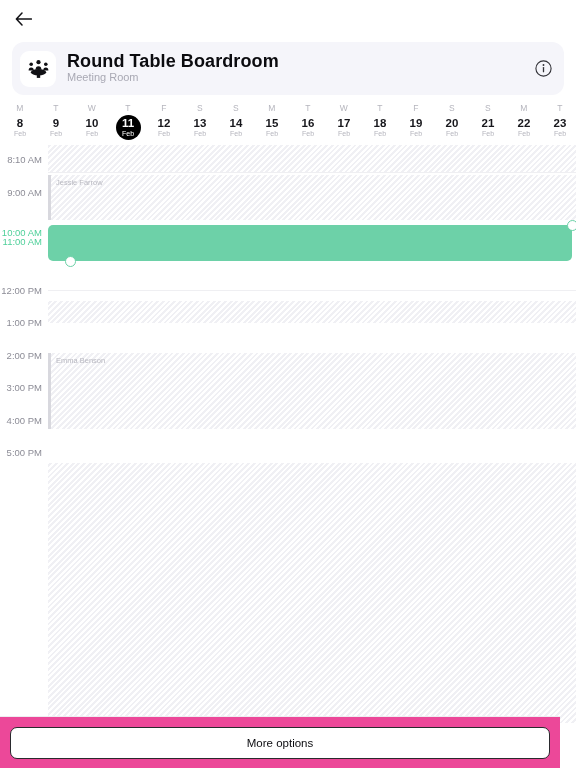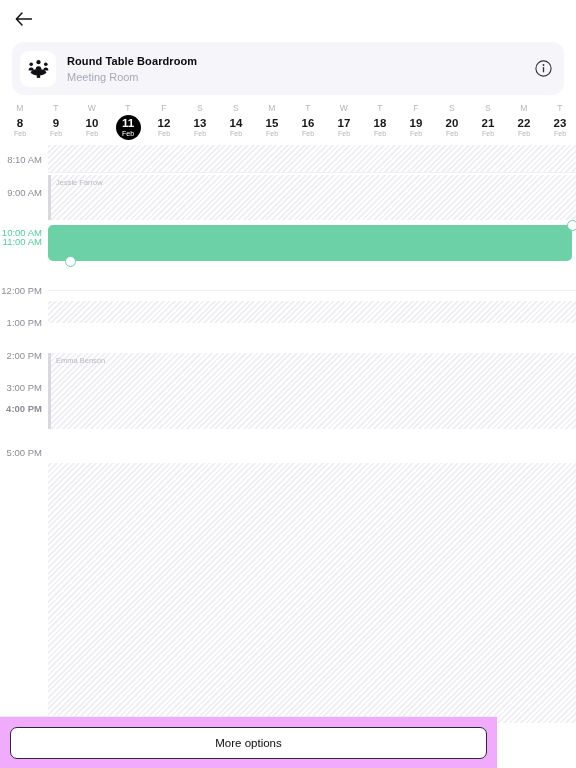--- a/index.html
+++ b/index.html
@@ -27,21 +27,21 @@
     border-radius: 12px;
     display: flex; align-items: center;
     padding: 0 10px 0 8px;
   }
   .room-icon {
     width: 36px; height: 36px; border-radius: 9px; background: #ffffff;
     display: flex; align-items: center; justify-content: center; flex: 0 0 auto;
   }
   .room-text { margin-left: 11px; flex: 1 1 auto; min-width: 0; }
   .room-title {
-    font-size: 11px; font-weight: bold; color: #0b0b0f; line-height: 15px;
+    font-size: 18px; font-weight: bold; color: #0b0b0f; line-height: 15px;
     letter-spacing: .1px; white-space: nowrap; overflow: hidden; text-overflow: ellipsis;
   }
   .room-sub {
     font-size: 11px; color: #a9a9b4; line-height: 14px; margin-top: 1px;
     white-space: nowrap; overflow: hidden; text-overflow: ellipsis;
   }
   .info-btn {
     width: 22px; height: 22px; flex: 0 0 auto; display: flex;
     align-items: center; justify-content: center; cursor: pointer;
   }
@@ -111,22 +111,22 @@
   }
   .handle {
     position: absolute; width: 11px; height: 11px; border-radius: 50%;
     background: #ffffff; border: 1.6px solid #6DD1A8; cursor: ns-resize;
   }
   .handle.top-right { right: -5.5px; top: -5.5px; }
   .handle.bottom-left { left: 17px; bottom: -5.5px; }
 
   
   .bottombar {
-    position: absolute; left: 0; bottom: 0; width: 497px; height: 52px;
-    background: #f0abfc; border-top: 1px solid #EDEDF0;
+    position: absolute; left: 0; bottom: 0; width: 560px; height: 52px;
+    background: #ec4899; border-top: 1px solid #EDEDF0;
     display: flex; align-items: center; gap: 16px; padding: 0 10px;
   }
   .btn {
     flex: 1 1 0; height: 32px; border-radius: 7px; font-size: 11.5px;
     display: flex; align-items: center; justify-content: center; cursor: pointer;
     font-family: "Liberation Sans", sans-serif;
   }
   .btn-outline { border: 1px solid #2a2a2e; background: #ffffff; color: #0b0b0f; }
   .btn-filled { border: 1px solid #000000; background: #000000; color: #ffffff; }
 </style>
@@ -289,21 +289,21 @@
   <div class="cal">
     <div class="time-col" id="time-col">
         <div class="time-label" style="top: 14px;">8:10 AM</div>
         <div class="time-label" style="top: 47px;">9:00 AM</div>
         <div class="time-label active" style="top: 87px;">10:00 AM</div>
         <div class="time-label active" style="top: 96px;">11:00 AM</div>
         <div class="time-label" style="top: 145px;">12:00 PM</div>
         <div class="time-label" style="top: 177px;">1:00 PM</div>
         <div class="time-label" style="top: 210px;">2:00 PM</div>
         <div class="time-label" style="top: 242px;">3:00 PM</div>
-        <div class="time-label" style="top: 263px; font-weight: bold;">4:00 PM</div>
+        <div class="time-label" style="top: 275px;">4:00 PM</div>
         <div class="time-label" style="top: 307px;">5:00 PM</div>
       </div>
     <div class="grid-col" id="grid-col">
         <div class="hatch" style="top: 0px; height: 27px;"></div>
         <div class="hatch" style="top: 156px; height: 22px;"></div>
         <div class="hatch" style="top: 318px; height: 260px;"></div>
         <div class="hour-line" style="top: 145px;"></div>
         <div class="hour-line" style="top: 27px;"></div>
         <div class="event" style="top: 208px; height: 76px;">
           <div class="event-label">Emma Benson</div>

